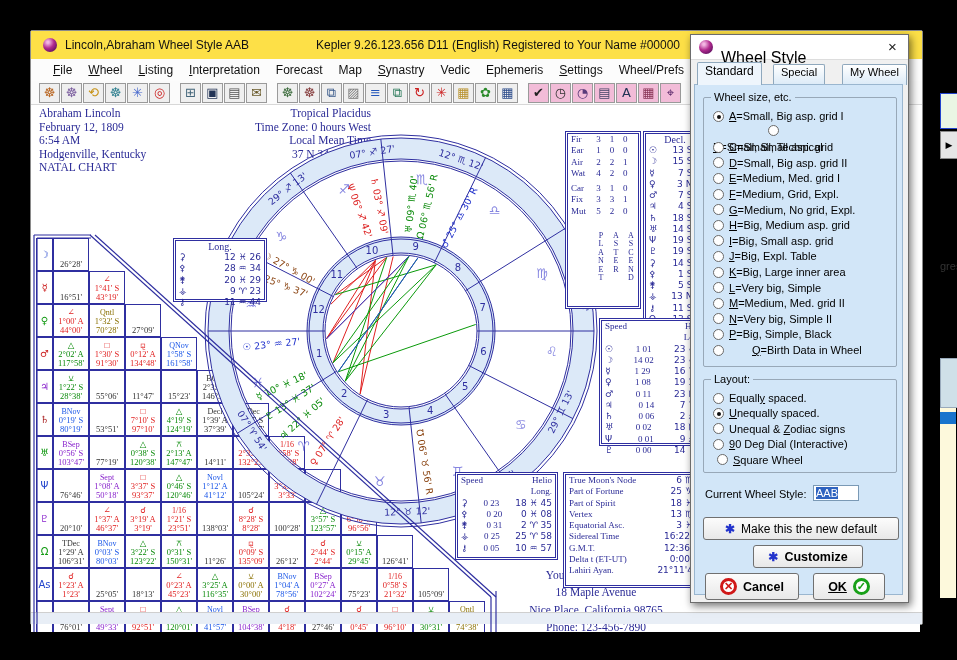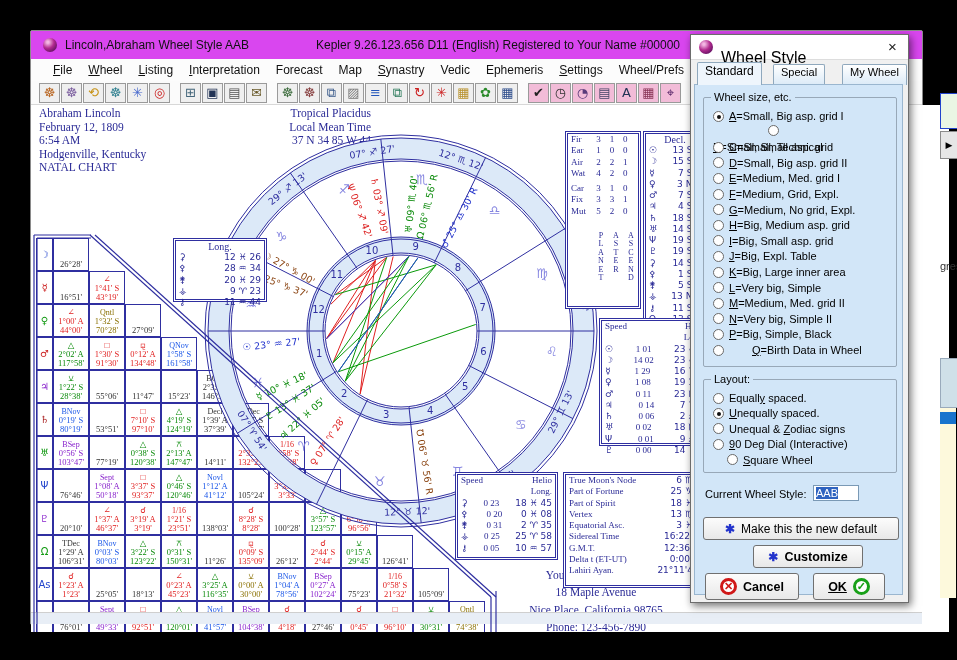--- a/index.html
+++ b/index.html
@@ -1,35 +1,35 @@
 <!DOCTYPE html>
 <html><head>
 <meta charset="utf-8">
 <style>
   html,body{margin:0;padding:0;background:#000;width:957px;height:660px;overflow:hidden;
     font-family:"Liberation Sans",sans-serif;}
   .abs{position:absolute;}
   #win{position:absolute;left:30px;top:30px;width:891px;height:593px;background:#fff;
     border:1px solid #8a8a8a;border-radius:2px;}
-  #titlebar{position:absolute;left:0;top:0;width:100%;height:28px;background:#d946ef;
+  #titlebar{position:absolute;left:0;top:0;width:100%;height:28px;background:#fde047;
     border-bottom:1px solid #e3e3e3;font-size:12px;color:#111;}
   #appicon,.sphere{width:14px;height:14px;border-radius:50%;
     background:radial-gradient(circle at 35% 30%,#f3b6e3 8%,#b12a8e 45%,#4d0b57 90%);display:inline-block;}
   #menubar{position:absolute;left:0;top:28px;width:100%;height:22px;background:#fcfcfc;
     font-size:12px;color:#111;display:flex;align-items:center;gap:0;padding-left:14px;box-sizing:border-box;overflow:hidden;}
   .menu-item{padding:2px 8px;cursor:default;white-space:nowrap;}
   #toolbar{position:absolute;left:0;top:50px;width:100%;height:24px;background:#fbfbfb;
     border-bottom:1px solid #d8d8d8;display:flex;align-items:center;padding-left:8px;box-sizing:border-box;overflow:hidden;}
   .tool{width:21px;height:20px;border:1px solid #9a9a9a;margin-right:1px;background:#efefef;
     display:flex;align-items:center;justify-content:center;font-size:13px;box-sizing:border-box;
     font-family:"DejaVu Sans",sans-serif;}
   .tool.pink{background:#f2bcd8;}
   .toolgap{width:9px;}
   #chart{position:absolute;left:0;top:74px;width:889px;height:527px;background:#fff;overflow:hidden;
-    font-family:"Liberation Serif","DejaVu Serif",serif;color:#2a2a96;padding-left:29px;}
+    font-family:"Liberation Serif","DejaVu Serif",serif;color:#2a2a96;}
   #statusbar{position:absolute;left:0;bottom:0;width:100%;height:11px;background:#e8eef6;border-top:1px solid #cfcfcf;}
   .chart-text{font-size:11.5px;line-height:1.18;}
   .box{position:absolute;background:#fff;border:3px double #2f2fa0;box-sizing:border-box;
     font-size:9px;color:#2a2a96;z-index:3;}
   .box .ttl{text-align:center;font-size:10px;}
   .krow{display:flex;justify-content:space-between;padding:0 3px;line-height:1.25;}
   .g{font-family:"DejaVu Sans",sans-serif;}
   
   .cell{position:absolute;width:36px;height:33px;border:1px solid #2f2fa0;box-sizing:border-box;
     font-size:8.5px;line-height:1.12;text-align:center;overflow:hidden;display:flex;flex-direction:column;justify-content:flex-end;}
@@ -128,20 +128,21 @@
 
     <div class="abs chart-text" style="left:8px;top:2px;">
       <div>Abraham Lincoln</div>
         <div>February 12, 1809</div>
       <div>6:54 AM</div>
         <div>Hodgenville, Kentucky</div>
       <div>NATAL CHART</div>
     </div>
     <div class="abs chart-text" style="left:140px;top:2px;width:200px;text-align:right;">
       <div>Tropical Placidus</div>
+        <div>Time Zone: 0 hours West</div>
       <div>Local Mean Time</div>
         <div>37 N 34    85 W 44</div>
     </div>
 
     <svg id="wheel" class="abs" style="left:160px;top:16px;z-index:1;" width="420" height="420">
         <circle cx="210" cy="210" r="182.5" fill="none" stroke="#dce9f8" stroke-width="21"></circle>
         <circle cx="210" cy="210" r="86" fill="none" stroke="#dce9f8" stroke-width="16"></circle>
         <circle cx="210" cy="210" r="196" fill="none" stroke="#2f2fa0" stroke-width="1"></circle>
         <circle cx="210" cy="210" r="193" fill="none" stroke="#2f2fa0" stroke-width="1"></circle>
         <circle cx="210" cy="210" r="172" fill="none" stroke="#2f2fa0" stroke-width="1"></circle>
@@ -1017,18 +1018,18 @@
         <span><u>U</u>nequally spaced.</span>
       </div>
       <div class="radio-row" style="left: 18px; top: 336.8px;">
         <span class="rad"></span>
         <span>Unequal &amp; <u>Z</u>odiac signs</span>
       </div>
       <div class="radio-row" style="left: 18px; top: 352.2px;">
         <span class="rad"></span>
         <span><u>9</u>0 Deg Dial (Interactive)</span>
       </div>
-      <div class="radio-row" style="left: 32px; top: 367.6px; justify-content: flex-end;">
+      <div class="radio-row" style="left: 22px; top: 367.6px; justify-content: flex-end;">
         <span class="rad"></span>
         <span><u>S</u>quare Wheel</span>
       </div>
     </div>
 </div>
 
 </body></html>

